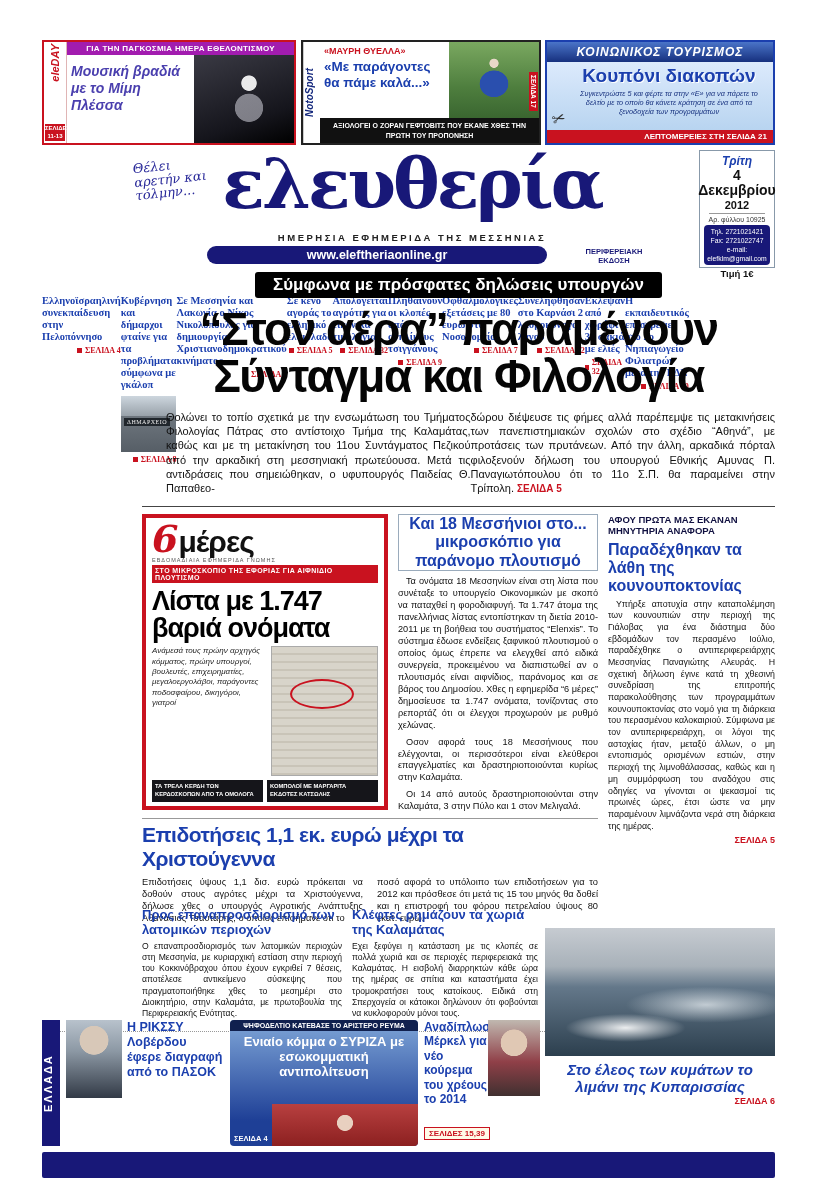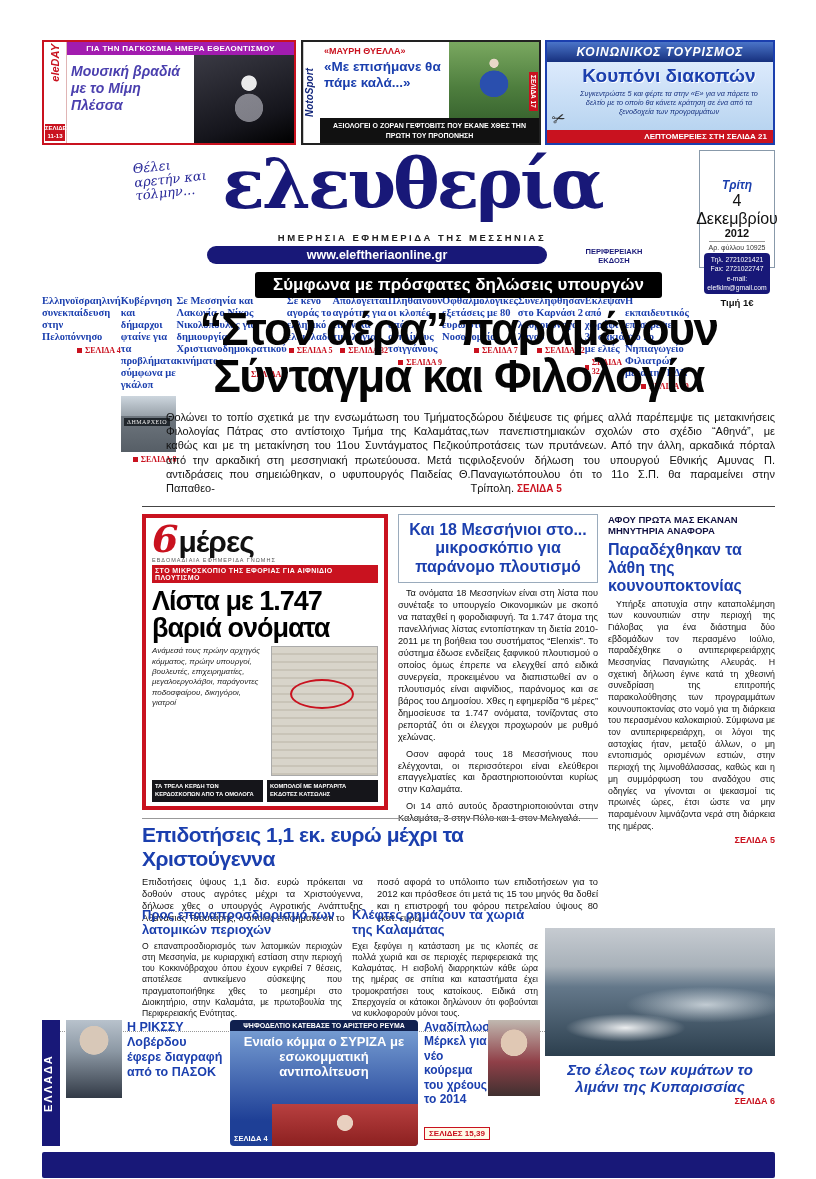--- a/index.html
+++ b/index.html
@@ -48,22 +48,22 @@
   .tour-footer { background:#c9121f; color:#fff; font-size:8px; font-weight:bold; text-align:right; padding:2px 6px; }
 
   
   .masthead { left:42px; top:150px; width:733px; height:120px; }
   .motto { position:absolute; left:92px; top:8px; width:82px; font-family:"DejaVu Serif",serif; font-style:italic; color:#2a2a9a; font-size:13px; line-height:1.05; transform:rotate(-6deg); }
   .logo { position:absolute; left:155px; top:-8px; width:430px; text-align:center; font-family:"DejaVu Serif",serif; font-weight:bold; color:#181878; font-size:70px; letter-spacing:-3px; }
   .mast-sub { position:absolute; left:155px; top:82px; width:430px; text-align:center; font-size:9.5px; letter-spacing:2.5px; color:#222; font-weight:bold; }
   .mast-site { position:absolute; left:165px; top:96px; width:340px; background:#181878; color:#fff; font-weight:bold; font-size:12.5px; text-align:center; padding:2px 0; border-radius:9px; }
   .mast-edition { position:absolute; left:539px; top:97px; width:66px; font-size:7.5px; font-weight:bold; color:#181878; text-align:center; line-height:1.25; }
   .mast-info { position:absolute; right:0; top:0; width:76px; height:118px; border:1px solid #8899aa; display:flex; flex-direction:column; align-items:center; padding:3px 2px; box-sizing:border-box; }
-  .mi-day { color:#1b3fae; font-weight:bold; font-style:italic; font-size:12px;margin-top:24px; }
-  .mi-date { font-weight:normal; font-size:16px; text-align:center; line-height:1.1; }
+  .mi-day { color:#1b3fae; font-weight:bold; font-style:italic; font-size:12px; }
+  .mi-date { font-weight:bold; font-size:14px; text-align:center; line-height:1.1; }
   .mi-year { font-weight:bold; font-size:11px; }
   .mi-rule { width:80%; border-top:1px solid #999; margin:2px 0; }
   .mi-issue { font-size:7px; color:#333; }
   .mi-contact { background:#181878; color:#fff; font-size:6.8px; text-align:center; border-radius:4px; padding:2px 3px; margin-top:2px; line-height:1.35; }
   .mi-price { font-weight:bold; font-size:9.5px; margin-top:3px; }
 
   
   .sidebar { left:42px; top:290px; width:96px; height:742px; display:flex; flex-direction:row;font-family:Liberation Serif, serif; }
   .sb-item { border-bottom:1px dotted #999; padding:5px 0 4px; }
   .sb-title { color:#1b3fae; font-weight:bold; font-size:10.5px; line-height:1.15; }
@@ -94,21 +94,21 @@
   .clip-row { flex:1; display:flex; gap:5px; }
   .clip-body { flex:1; font-size:8px; font-style:italic; line-height:1.3; color:#222; }
   .clip-doc { width:105px; border:1px solid #aaa; position:relative;
     background:repeating-linear-gradient(180deg,#d8d4ca 0 6px,#c9c4b8 6px 8px); }
   .clip-ring { position:absolute; left:18px; top:32px; width:60px; height:26px; border:2px solid #c9121f; border-radius:50%; }
   .clip-foot { display:flex; gap:4px; margin-top:4px; }
   .clip-strip { flex:1; background:#15151a; color:#fff; font-size:5.8px; font-weight:bold; padding:3px; line-height:1.35; }
 
   
   .mess { left:398px; top:514px; width:200px; }
-  .mess-head { border:1px solid #9aabbc; padding:6px; color:#1b3fae; font-weight:800; font-size:16px; line-height:1.15; text-align:center; }
+  .mess-head { border:1px solid #9aabbc; color:#1b3fae; font-weight:800; font-size:16px; line-height:1.15; text-align:center; }
   .mess p { margin:5px 0 0; font-size:9.2px; line-height:1.3; text-align:justify; text-indent:8px; }
 
   
   .mosq { left:608px; top:514px; width:167px; }
   .mosq-kicker { font-size:9.5px; font-weight:800; color:#101040; line-height:1.2; }
   .mosq-head { color:#1b3fae; font-weight:800; font-size:16px; line-height:1.12; margin:4px 0; }
   .mosq-body { margin:0; font-size:8.8px; line-height:1.33; text-align:justify; text-indent:8px; }
   .mosq-page { text-align:right; margin-top:3px; }
 
   
@@ -174,21 +174,21 @@
       </div>
     </div>
   </div>
 
   <div class="abs sport">
     <div class="vert-up sport-vert">NotoSport</div>
     <div class="sport-main">
       <div class="sport-row">
         <div class="sport-text">
           <div class="sport-kicker">«ΜΑΥΡΗ ΘΥΕΛΛΑ»</div>
-          <div class="sport-title">«Με επισήμανε θα πάμε καλά...»</div>
+          <div class="sport-title">«Με παράγοντες θα πάμε καλά...»</div>
         </div>
         <div class="photo sport-photo"></div>
       </div>
       <div class="sport-sub">ΑΞΙΟΛΟΓΕΙ Ο ΖΟΡΑΝ ΓΕΦΤΟΒΙΤΣ ΠΟΥ ΕΚΑΝΕ ΧΘΕΣ ΤΗΝ ΠΡΩΤΗ ΤΟΥ ΠΡΟΠΟΝΗΣΗ</div>
     </div>
     <div class="sport-page">ΣΕΛΙΔΑ 17</div>
   </div>
 
   <div class="abs tour">
     <div class="tour-header">ΚΟΙΝΩΝΙΚΟΣ ΤΟΥΡΙΣΜΟΣ</div>

